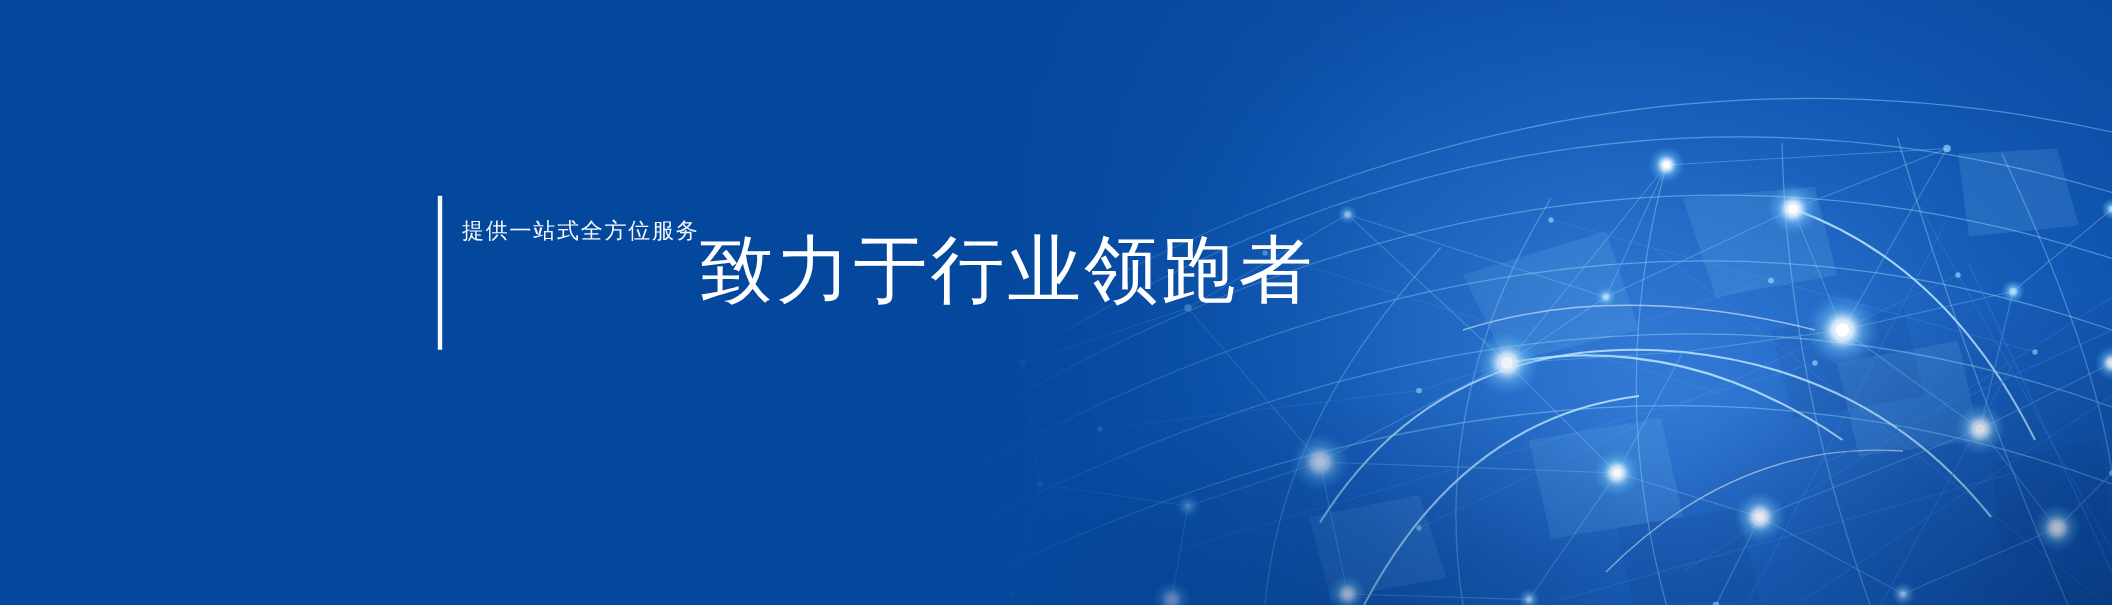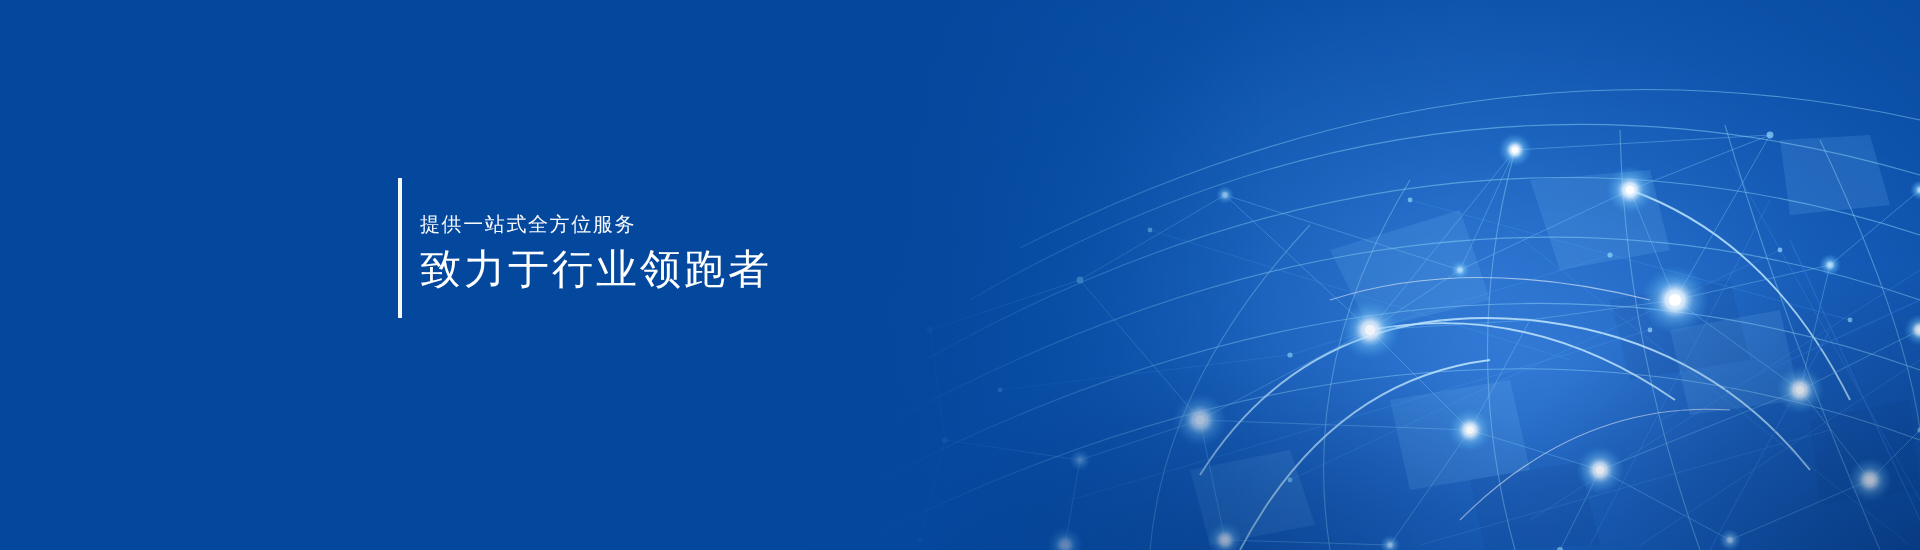--- a/index.html
+++ b/index.html
@@ -71,36 +71,36 @@
   }
   .accent-bar {
     width: 4px;
     background: #ffffff;
     flex: 0 0 4px;
     opacity: 0.97;
   }
   .text-lines {
     padding-left: 18px;
     display: flex;
-    flex-direction: column;
+    flex-direction: row;
     justify-content: center;
     margin-top: 20px;
   }
   .eyebrow {
     color: #ffffff;
     font-size: 20px;
     line-height: 1.25;
     letter-spacing: 1.6px;
     font-weight: 400;
     white-space: nowrap;
     opacity: 0.97;
   }
   .headline {
     color: #ffffff;
-    font-size: 41px;
+    font-size: 67px;
     line-height: 1.18;
     letter-spacing: 3px;
     font-weight: 400;
     white-space: nowrap;
     margin: 8px 0 10px 0;
   }
   .tagline {
     color: #ffffff;
     font-size: 20px;
     line-height: 1.3;

